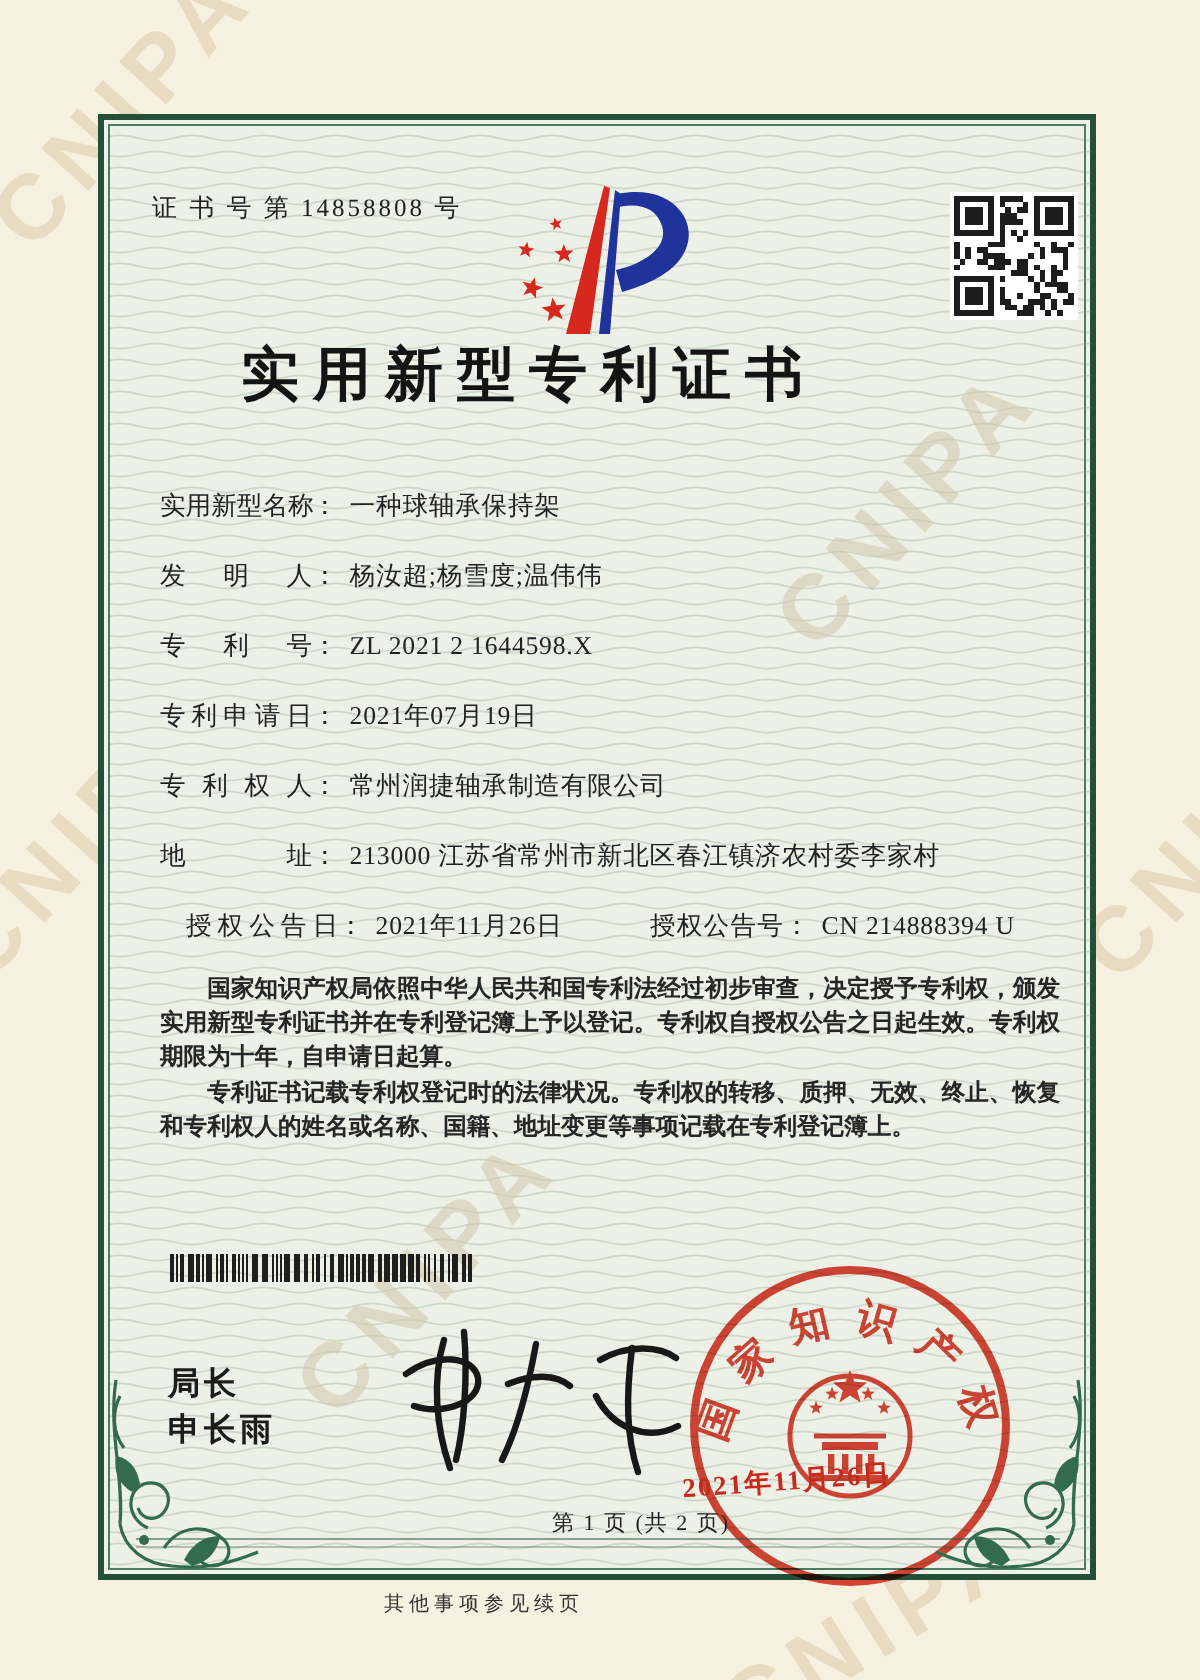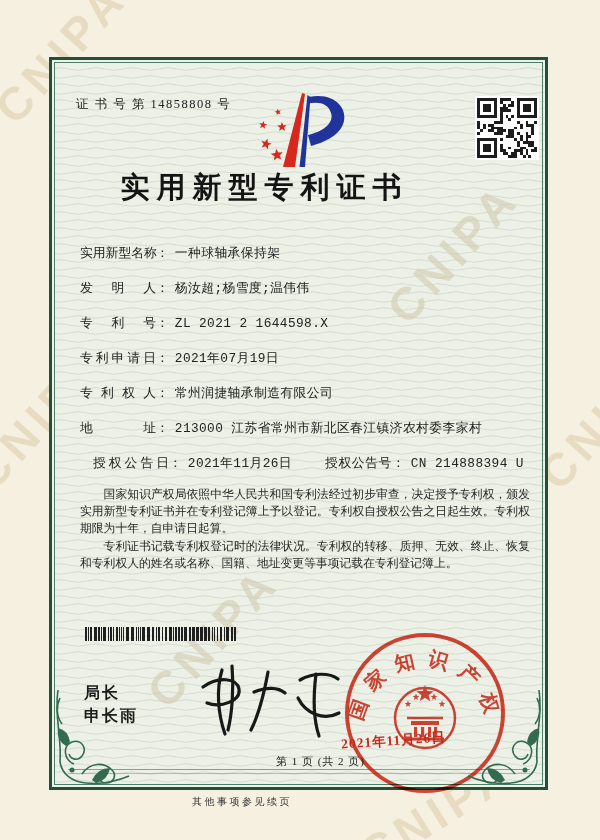--- a/index.html
+++ b/index.html
@@ -25,26 +25,26 @@
   .cert-no{position:absolute;left:76px;top:96px;font-size:12.5px;letter-spacing:1.5px;color:#222;text-align:center;}
   .logo{position:absolute;left:255px;top:91px;}
   .qr{position:absolute;left:477px;top:98px;background:#fff;box-shadow:0 0 0 2px #fff;}
   .title{position:absolute;left:49px;top:168px;width:431px;text-align:center;
          font-size:29px;font-weight:bold;letter-spacing:7px;color:#141414;}
   
   .fields{position:absolute;left:80px;top:244px;width:452px;font-size:12.8px;color:#222;}
   .field-row{line-height:19px;margin-bottom:16px;white-space:nowrap;position:relative;}
   .f-label{display:inline-block;width:76px;text-align:justify;text-align-last:justify;vertical-align:top;}
   .f-colon{display:inline-block;}
-  .f-value{margin-left:6px;letter-spacing:.4px;font-family:Liberation Mono, monospace;}
+  .f-value{margin-left:6px;letter-spacing:.4px;}
   .grant-right{position:absolute;left:232px;top:0;}
   .grant-right .f-label{width:auto;text-align:right;text-align-last:auto;letter-spacing:.6px;}
   
   .body-text{position:absolute;left:80px;top:486px;width:450px;font-size:11.8px;
-             line-height:17.2px;text-align:justify;color:#262626;}
+             line-height:17.2px;text-align:justify;color:#262626;font-weight:bold;}
   .body-par{margin:0;text-indent:2em;}
   
   .barcode{position:absolute;left:85px;top:627px;}
   .director{position:absolute;left:84px;top:681px;font-family:"Liberation Sans","DejaVu Sans",sans-serif;
             font-weight:600;font-size:16px;line-height:23px;letter-spacing:2px;color:#1c1c1c;}
   .signature{position:absolute;left:188px;top:656px;}
   .seal{position:absolute;left:342px;top:630px;opacity:.93;mix-blend-mode:multiply;}
   .seal-date{position:absolute;left:341px;top:730px;width:160px;font-size:13.5px;font-weight:bold;
              color:#c8291b;letter-spacing:1px;transform:rotate(-4deg);white-space:nowrap;}
   .bottom-rule{position:absolute;left:68px;top:769px;width:462px;height:3px;

